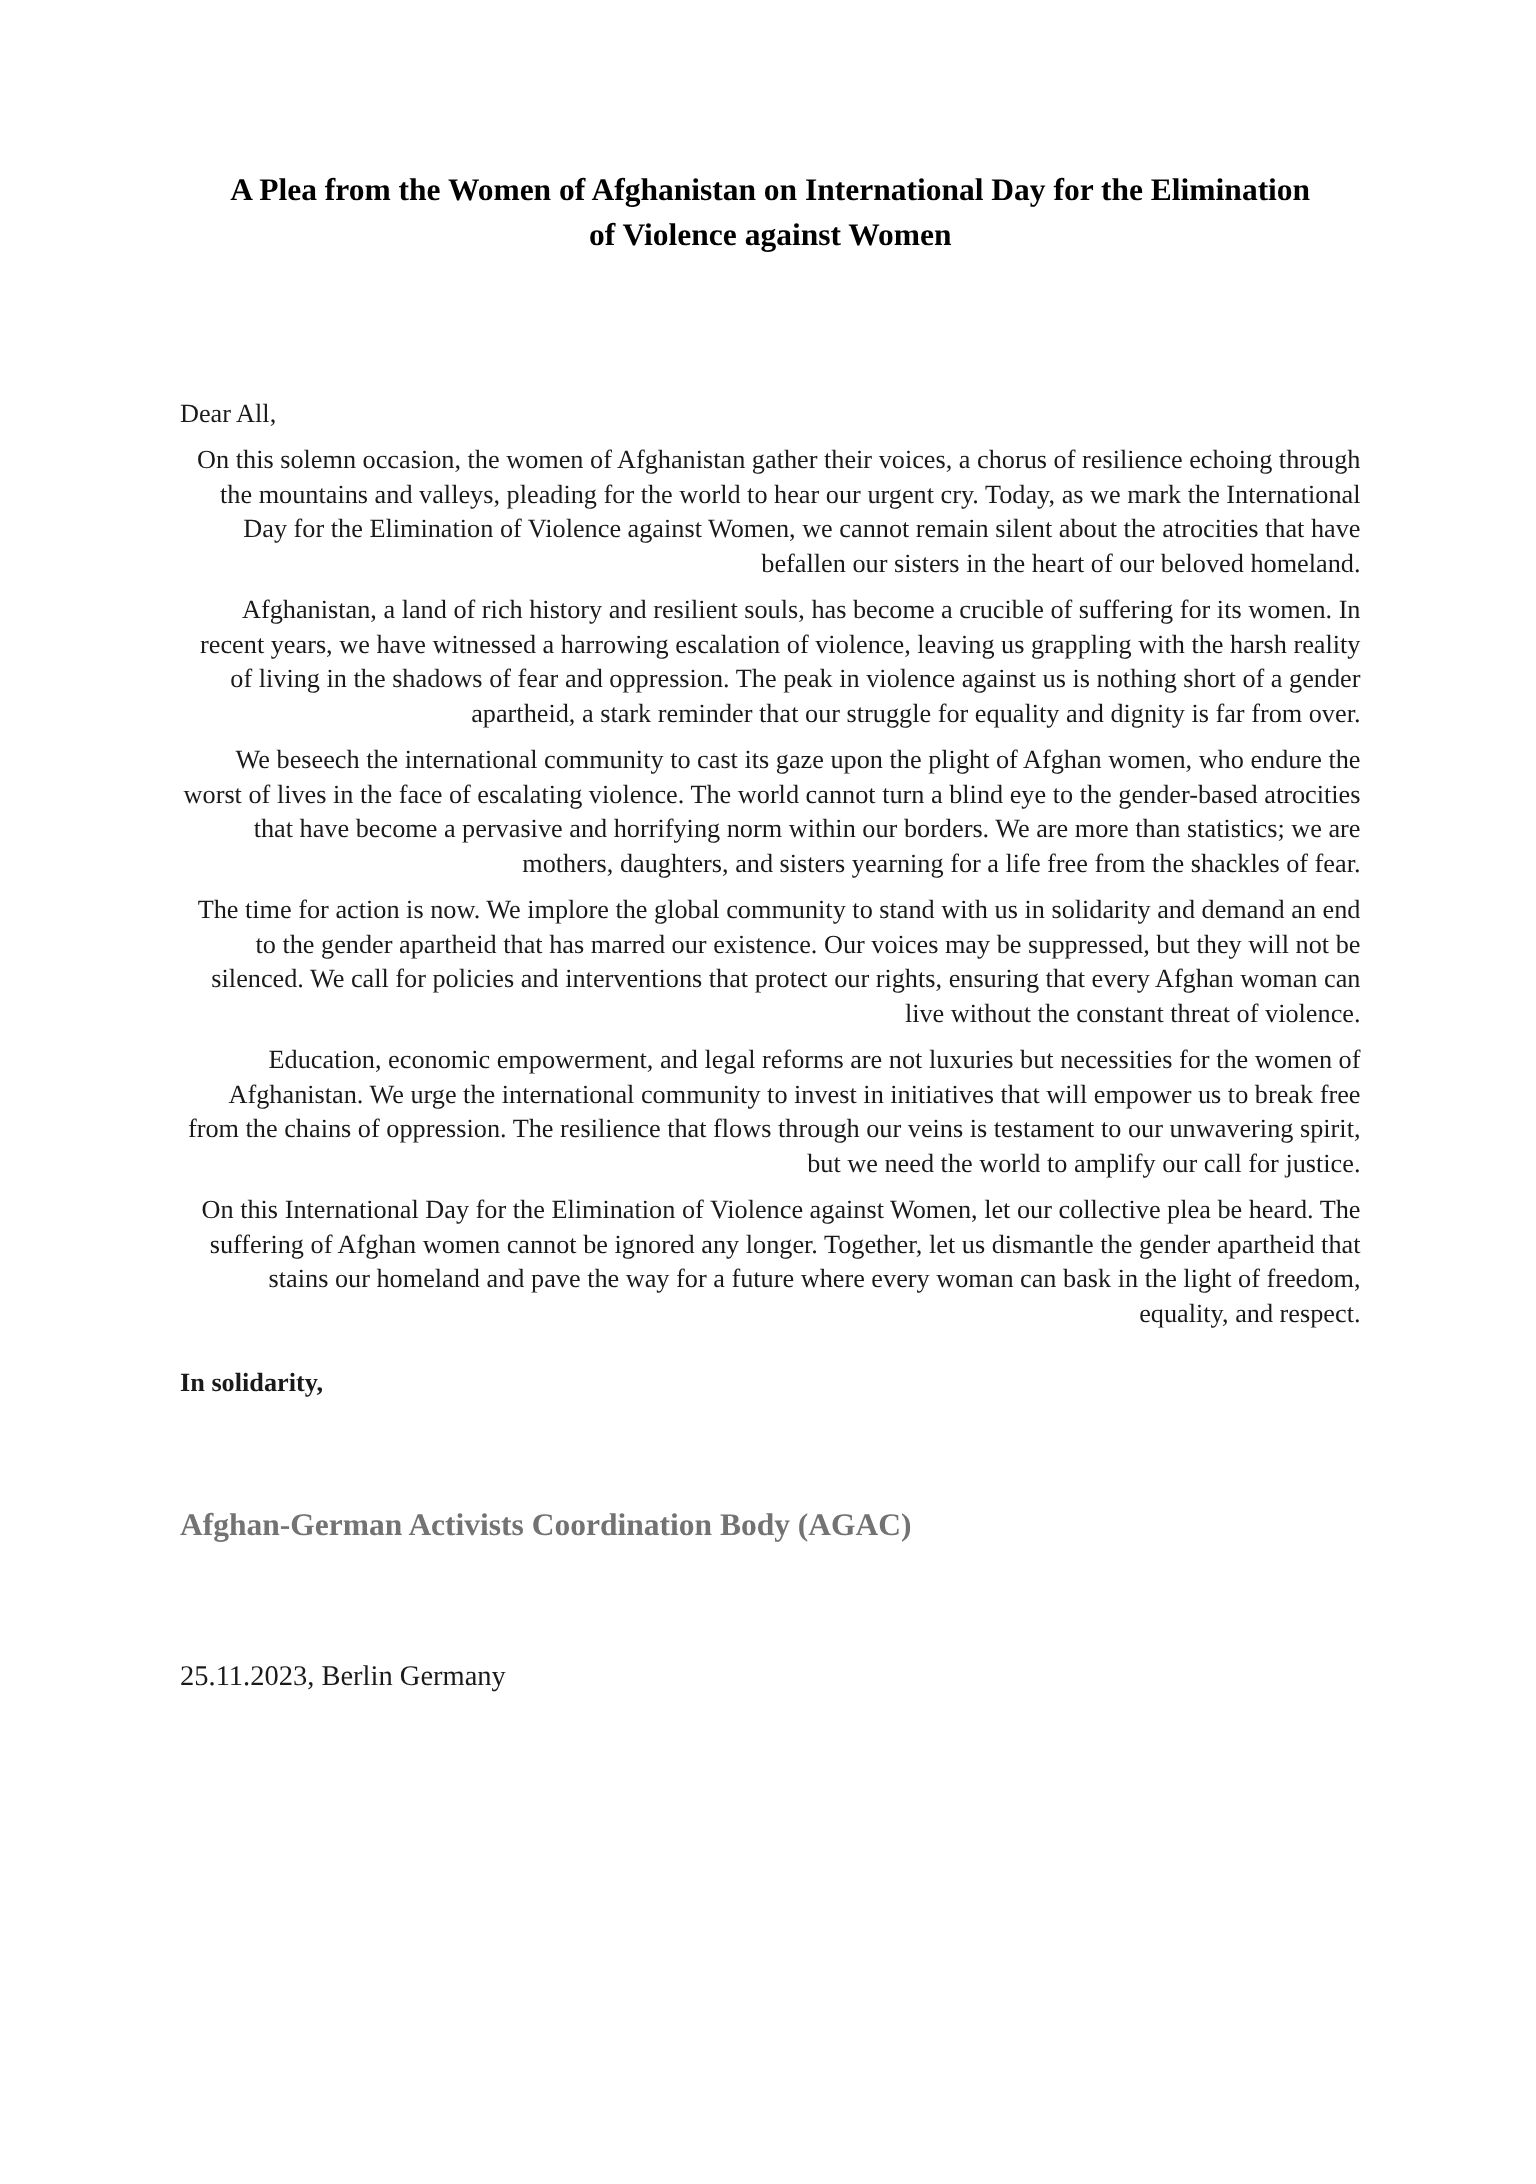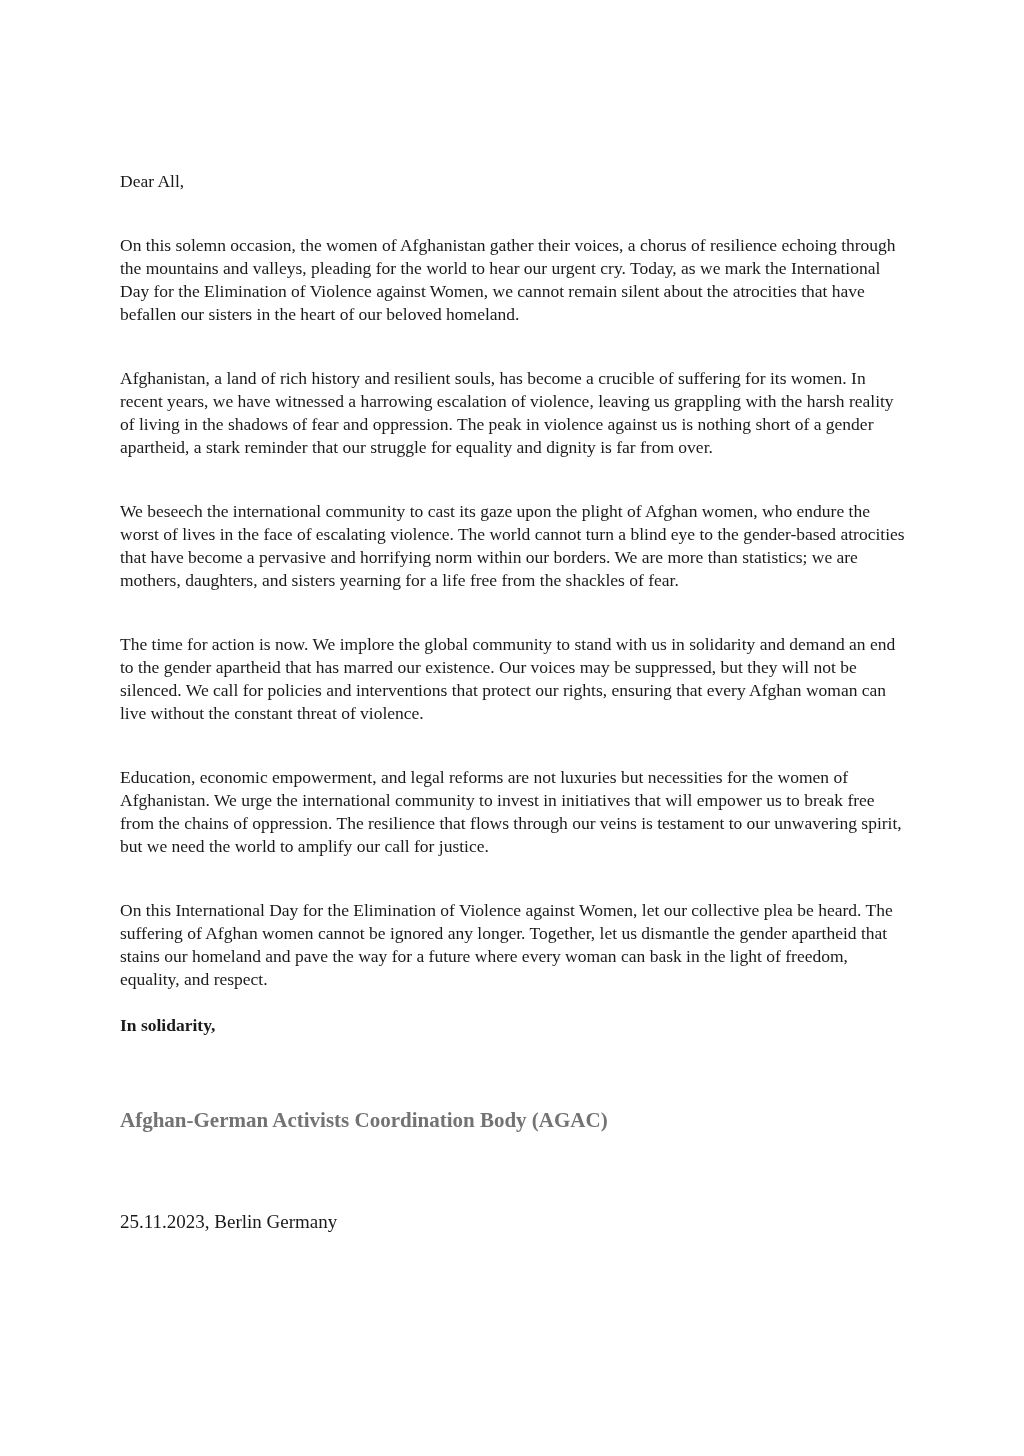--- a/index.html
+++ b/index.html
@@ -27,30 +27,30 @@
     text-align: center;
     font-weight: bold;
     font-size: 21px;
     line-height: 1.42;
     color: #000000;
     margin: 0 auto 0 auto;
     max-width: 730px;
   }
 
   .salutation {
-    margin-top: 58px;
+    margin-top: 92px;
     font-size: 17.5px;
     line-height: 23px;
   }
 
   .body-text p {
     font-size: 17.5px;
     line-height: 23px;
-    margin-top: 41px;
-    text-align: left;
+    margin-top: 8px;
+    text-align: right;
     color: #1a1a1a;
   }
 
   .closing {
     margin-top: 23px;
     font-size: 17.5px;
     line-height: 23px;
     font-weight: bold;
   }
 
@@ -66,20 +66,21 @@
     margin-top: 76px;
     font-size: 19px;
     line-height: 23px;
   }
 </style>
 </head>
 <body>
 
 <div class="page">
 
+  <h1 class="doc-title">A Plea from the Women of Afghanistan on International Day for the Elimination of Violence against Women</h1>
 
   <p class="salutation">Dear All,</p>
 
   <div class="body-text">
     <p>On this solemn occasion, the women of Afghanistan gather their voices, a chorus of resilience echoing through the mountains and valleys, pleading for the world to hear our urgent cry. Today, as we mark the International Day for the Elimination of Violence against Women, we cannot remain silent about the atrocities that have befallen our sisters in the heart of our beloved homeland.</p>
     <p>Afghanistan, a land of rich history and resilient souls, has become a crucible of suffering for its women. In recent years, we have witnessed a harrowing escalation of violence, leaving us grappling with the harsh reality of living in the shadows of fear and oppression. The peak in violence against us is nothing short of a gender apartheid, a stark reminder that our struggle for equality and dignity is far from over.</p>
     <p>We beseech the international community to cast its gaze upon the plight of Afghan women, who endure the worst of lives in the face of escalating violence. The world cannot turn a blind eye to the gender-based atrocities that have become a pervasive and horrifying norm within our borders. We are more than statistics; we are mothers, daughters, and sisters yearning for a life free from the shackles of fear.</p>
     <p>The time for action is now. We implore the global community to stand with us in solidarity and demand an end to the gender apartheid that has marred our existence. Our voices may be suppressed, but they will not be silenced. We call for policies and interventions that protect our rights, ensuring that every Afghan woman can live without the constant threat of violence.</p>
     <p>Education, economic empowerment, and legal reforms are not luxuries but necessities for the women of Afghanistan. We urge the international community to invest in initiatives that will empower us to break free from the chains of oppression. The resilience that flows through our veins is testament to our unwavering spirit, but we need the world to amplify our call for justice.</p>
     <p>On this International Day for the Elimination of Violence against Women, let our collective plea be heard. The suffering of Afghan women cannot be ignored any longer. Together, let us dismantle the gender apartheid that stains our homeland and pave the way for a future where every woman can bask in the light of freedom, equality, and respect.</p>

